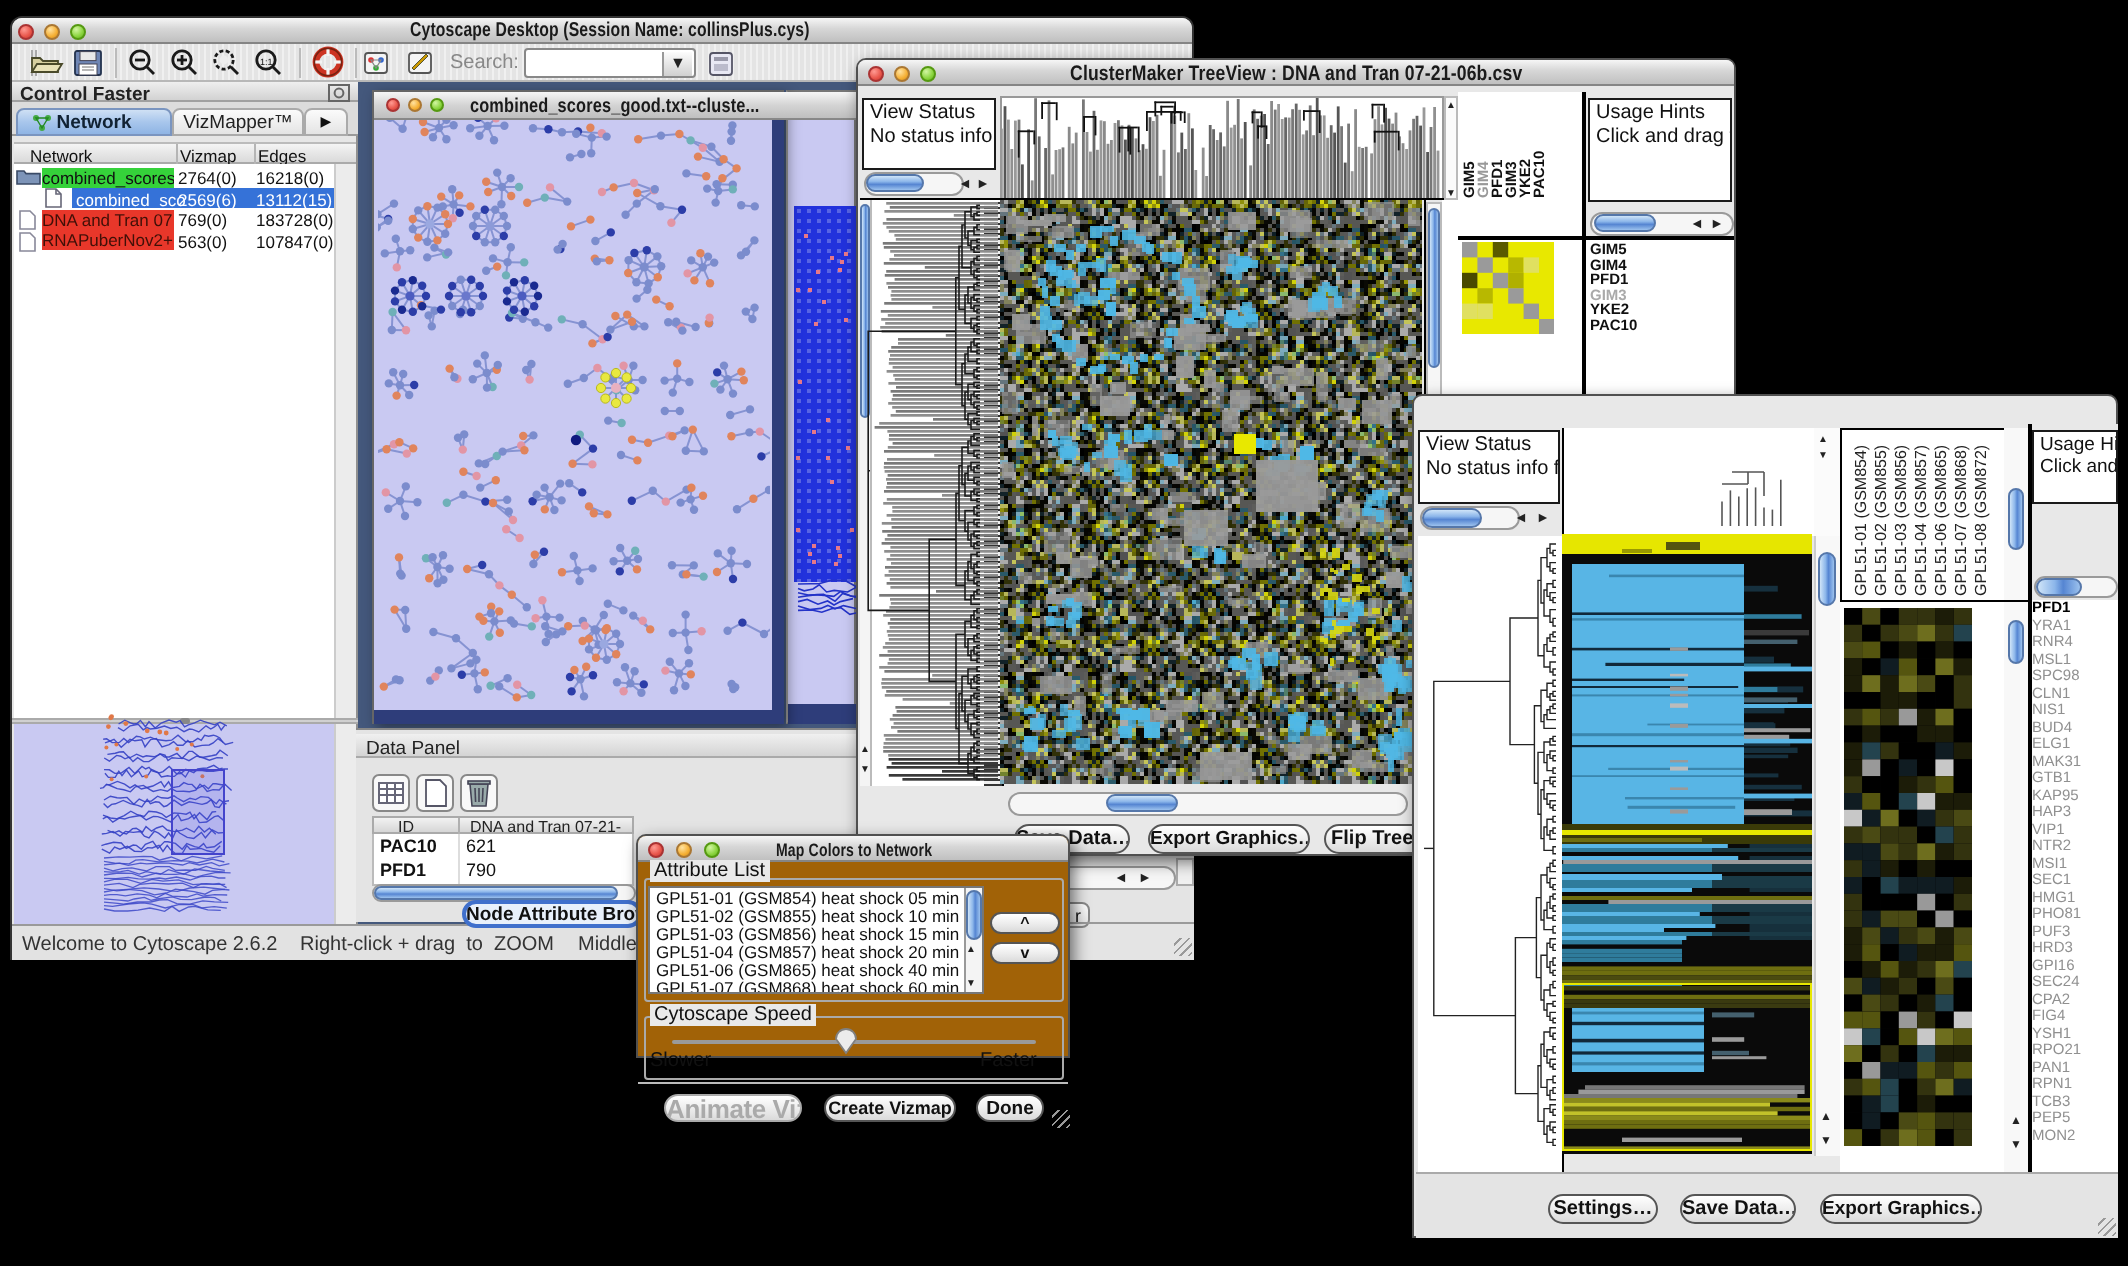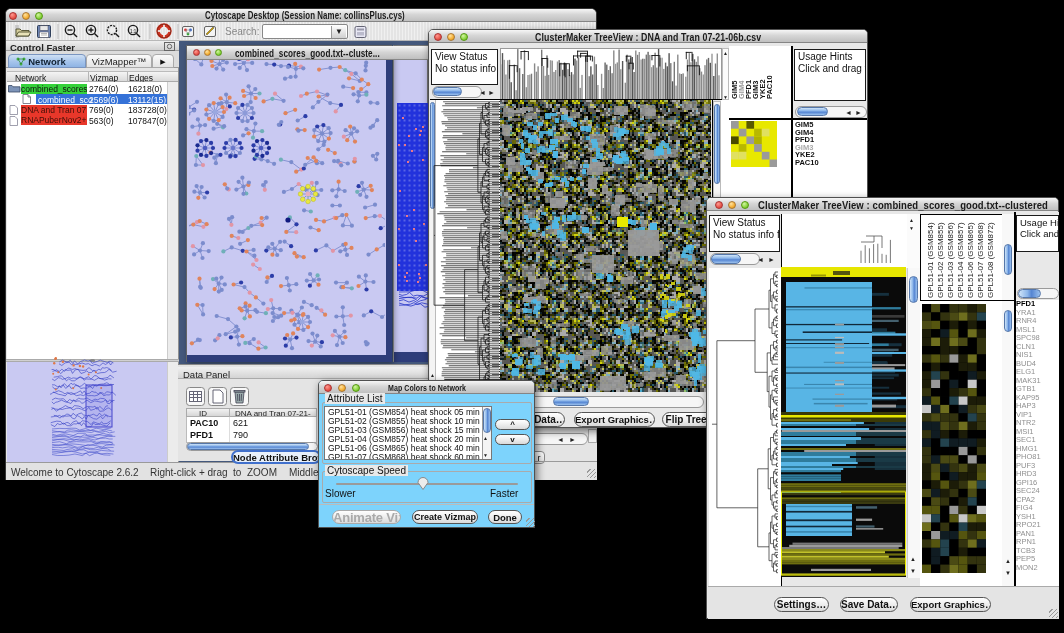--- a/index.html
+++ b/index.html
@@ -2545,26 +2545,20 @@
     <rect x="160" y="174" width="3" height="5" fill="#d8d810" opacity="0.9"></rect>
     <rect x="160" y="194" width="2" height="4" fill="#d8d810" opacity="0.9"></rect>
     <rect x="165" y="184" width="2" height="2" fill="#d8d810" opacity="0.9"></rect>
     <rect x="117" y="117" width="11" height="10" fill="#e8e800"></rect>
     <rect x="128" y="130" width="31" height="26" fill="#9a9a9a" opacity="0.95"></rect>
     <rect x="92" y="155" width="22" height="18" fill="#9a9a9a" opacity="0.9"></rect>
     <rect x="100" y="276" width="26" height="14" fill="#9a9a9a" opacity="0.9"></rect>
   </svg>
 
 <div class="win" style="left:706px;top:197px;width:353px;height:422px">
-  <div class="tbar big">
-    <span class="lt r" style="left:8px;top:2.5px"></span>
-      <span class="lt o" style="left:21px;top:2.5px"></span>
-      <span class="lt g" style="left:34px;top:2.5px"></span>
-    <div class="ttl" style="left:51px;font-size:10px;top:1.5px;transform:scaleX(0.95);transform-origin:left center">ClusterMaker TreeView : combined_scores_good.txt--clustered</div>
-  </div>
   <div class="abs" style="left:1px;top:14px;width:351px;height:407px;background:#e8e8e8;overflow:hidden">
 
     <div class="box" style="left:1px;top:3px;width:71px;height:37px">View Status<br>No status info f</div>
     <div class="trk" style="left:2px;top:41px;width:50px;height:12px"></div>
     <div class="thH" style="left:3px;top:42px;width:30px;height:10px"></div>
     <span class="arr" style="left:49px;top:43px">◄</span>
       <span class="arr" style="left:60px;top:43px">►</span>
 
     <div class="abs" style="left:73px;top:2px;width:126px;height:54px;background:#fff"></div>
     <div class="abs" style="left:199px;top:2px;width:13px;height:54px;background:#fbfbfb">
@@ -3100,21 +3094,21 @@
     <rect x="54.9" y="252.2" width="9.1" height="8.4" fill="#33330f"></rect>
     <rect x="0.0" y="260.6" width="9.1" height="8.4" fill="#55550f"></rect>
     <rect x="9.1" y="260.6" width="9.1" height="8.4" fill="#000000"></rect>
     <rect x="18.3" y="260.6" width="9.1" height="8.4" fill="#33330f"></rect>
     <rect x="27.4" y="260.6" width="9.1" height="8.4" fill="#6e6e1e"></rect>
     <rect x="36.6" y="260.6" width="9.1" height="8.4" fill="#55550f"></rect>
     <rect x="45.7" y="260.6" width="9.1" height="8.4" fill="#000000"></rect>
     <rect x="54.9" y="260.6" width="9.1" height="8.4" fill="#33330f"></rect>
   </svg>
 
-<div class="win" style="left:318px;top:380px;width:217px;height:148px;background:#7dd3fc">
+<div class="win" style="left:318px;top:417px;width:217px;height:112px;background:#a16207">
   <div class="tbar big">
     <span class="lt r" style="left:5px;top:2.5px"></span>
       <span class="lt o" style="left:19px;top:2.5px"></span>
       <span class="lt g" style="left:33px;top:2.5px"></span>
     <div class="ttl" style="left:69px;top:2px;font-size:9px;transform:scaleX(0.78);transform-origin:left center">Map Colors to Network</div>
   </div>
   <div class="abs" style="left:3px;top:21px;width:210px;height:62px;border:1px solid #aaa;border-radius:2px"></div>
   <div class="abs" style="left:6px;top:12px;font-size:10px;color:#111;background:#e9e9e9;padding:0 2px">Attribute List</div>
   <div class="abs" style="left:5px;top:25px;width:168px;height:54px;background:#fff;border:1px solid #777;font-size:8.5px;line-height:9.1px;color:#111;white-space:nowrap;overflow:hidden;padding:1px 0 0 3px">GPL51-01 (GSM854) heat shock 05 min<br>GPL51-02 (GSM855) heat shock 10 min<br>GPL51-03 (GSM856) heat shock 15 min<br>GPL51-04 (GSM857) heat shock 20 min<br>GPL51-06 (GSM865) heat shock 40 min<br>GPL51-07 (GSM868) heat shock 60 min</div>
   <div class="abs" style="left:163px;top:26px;width:9px;height:52px;background:#f4f4f4;border-left:1px solid #999"></div>

